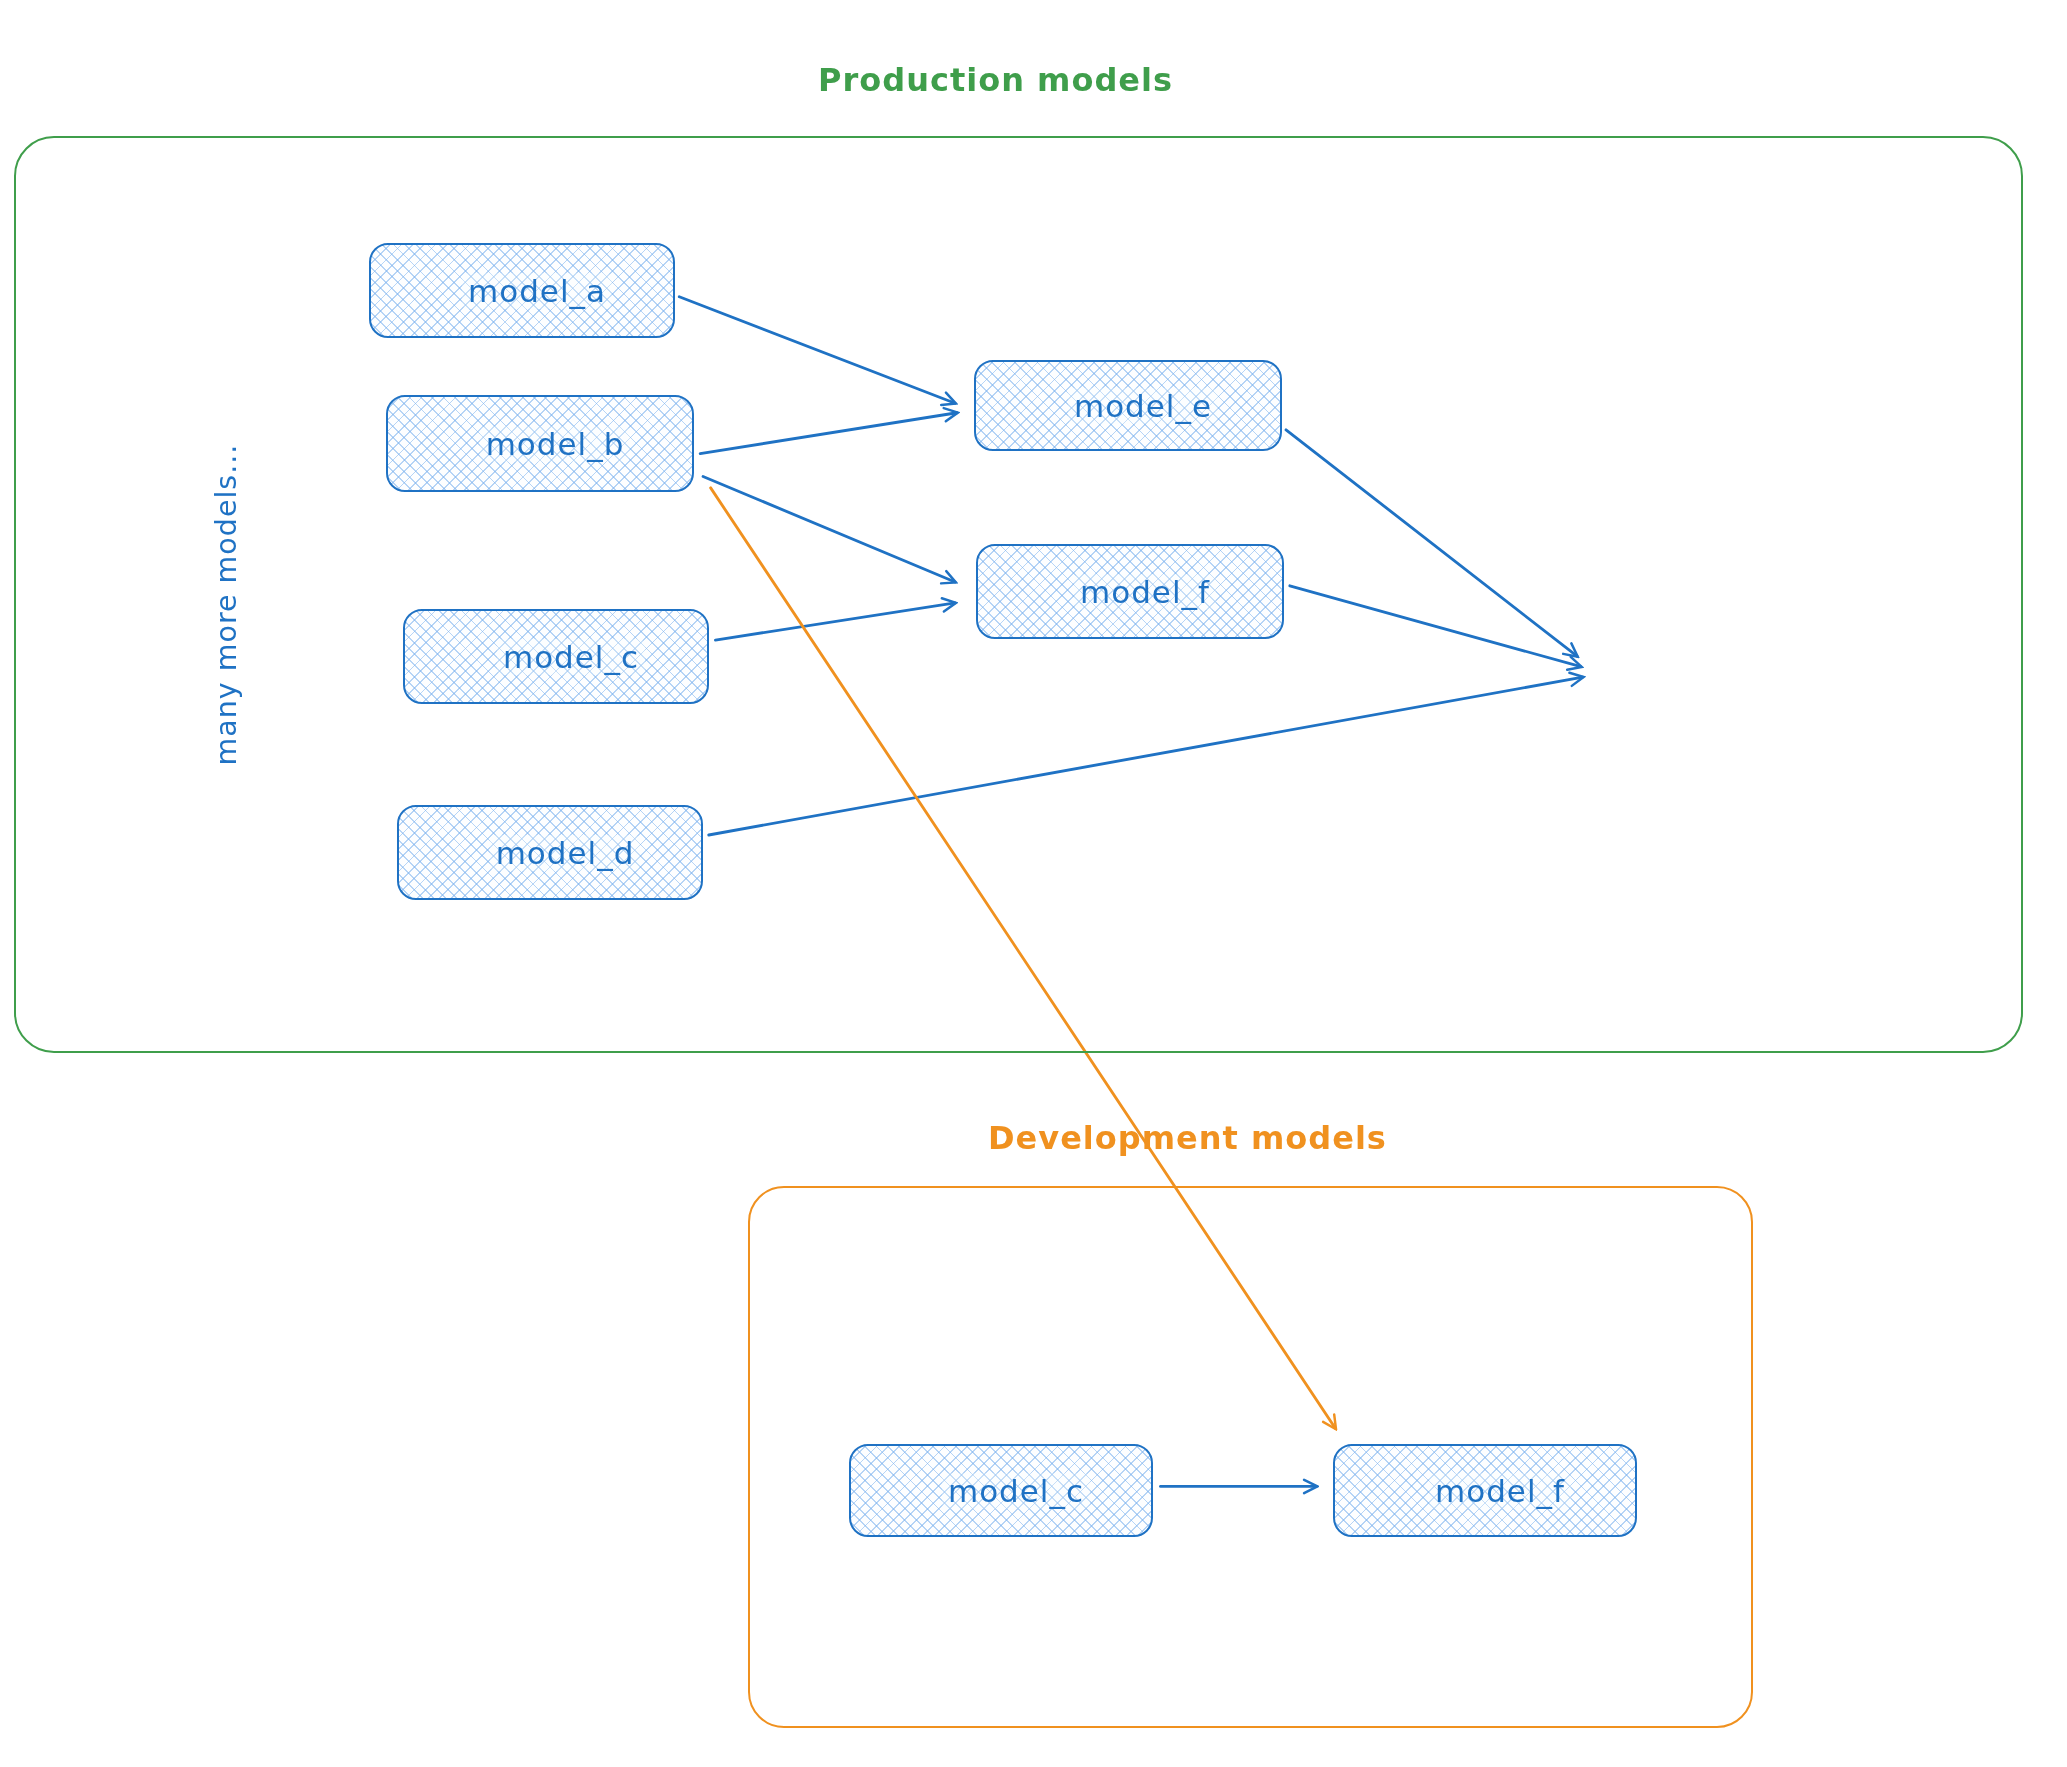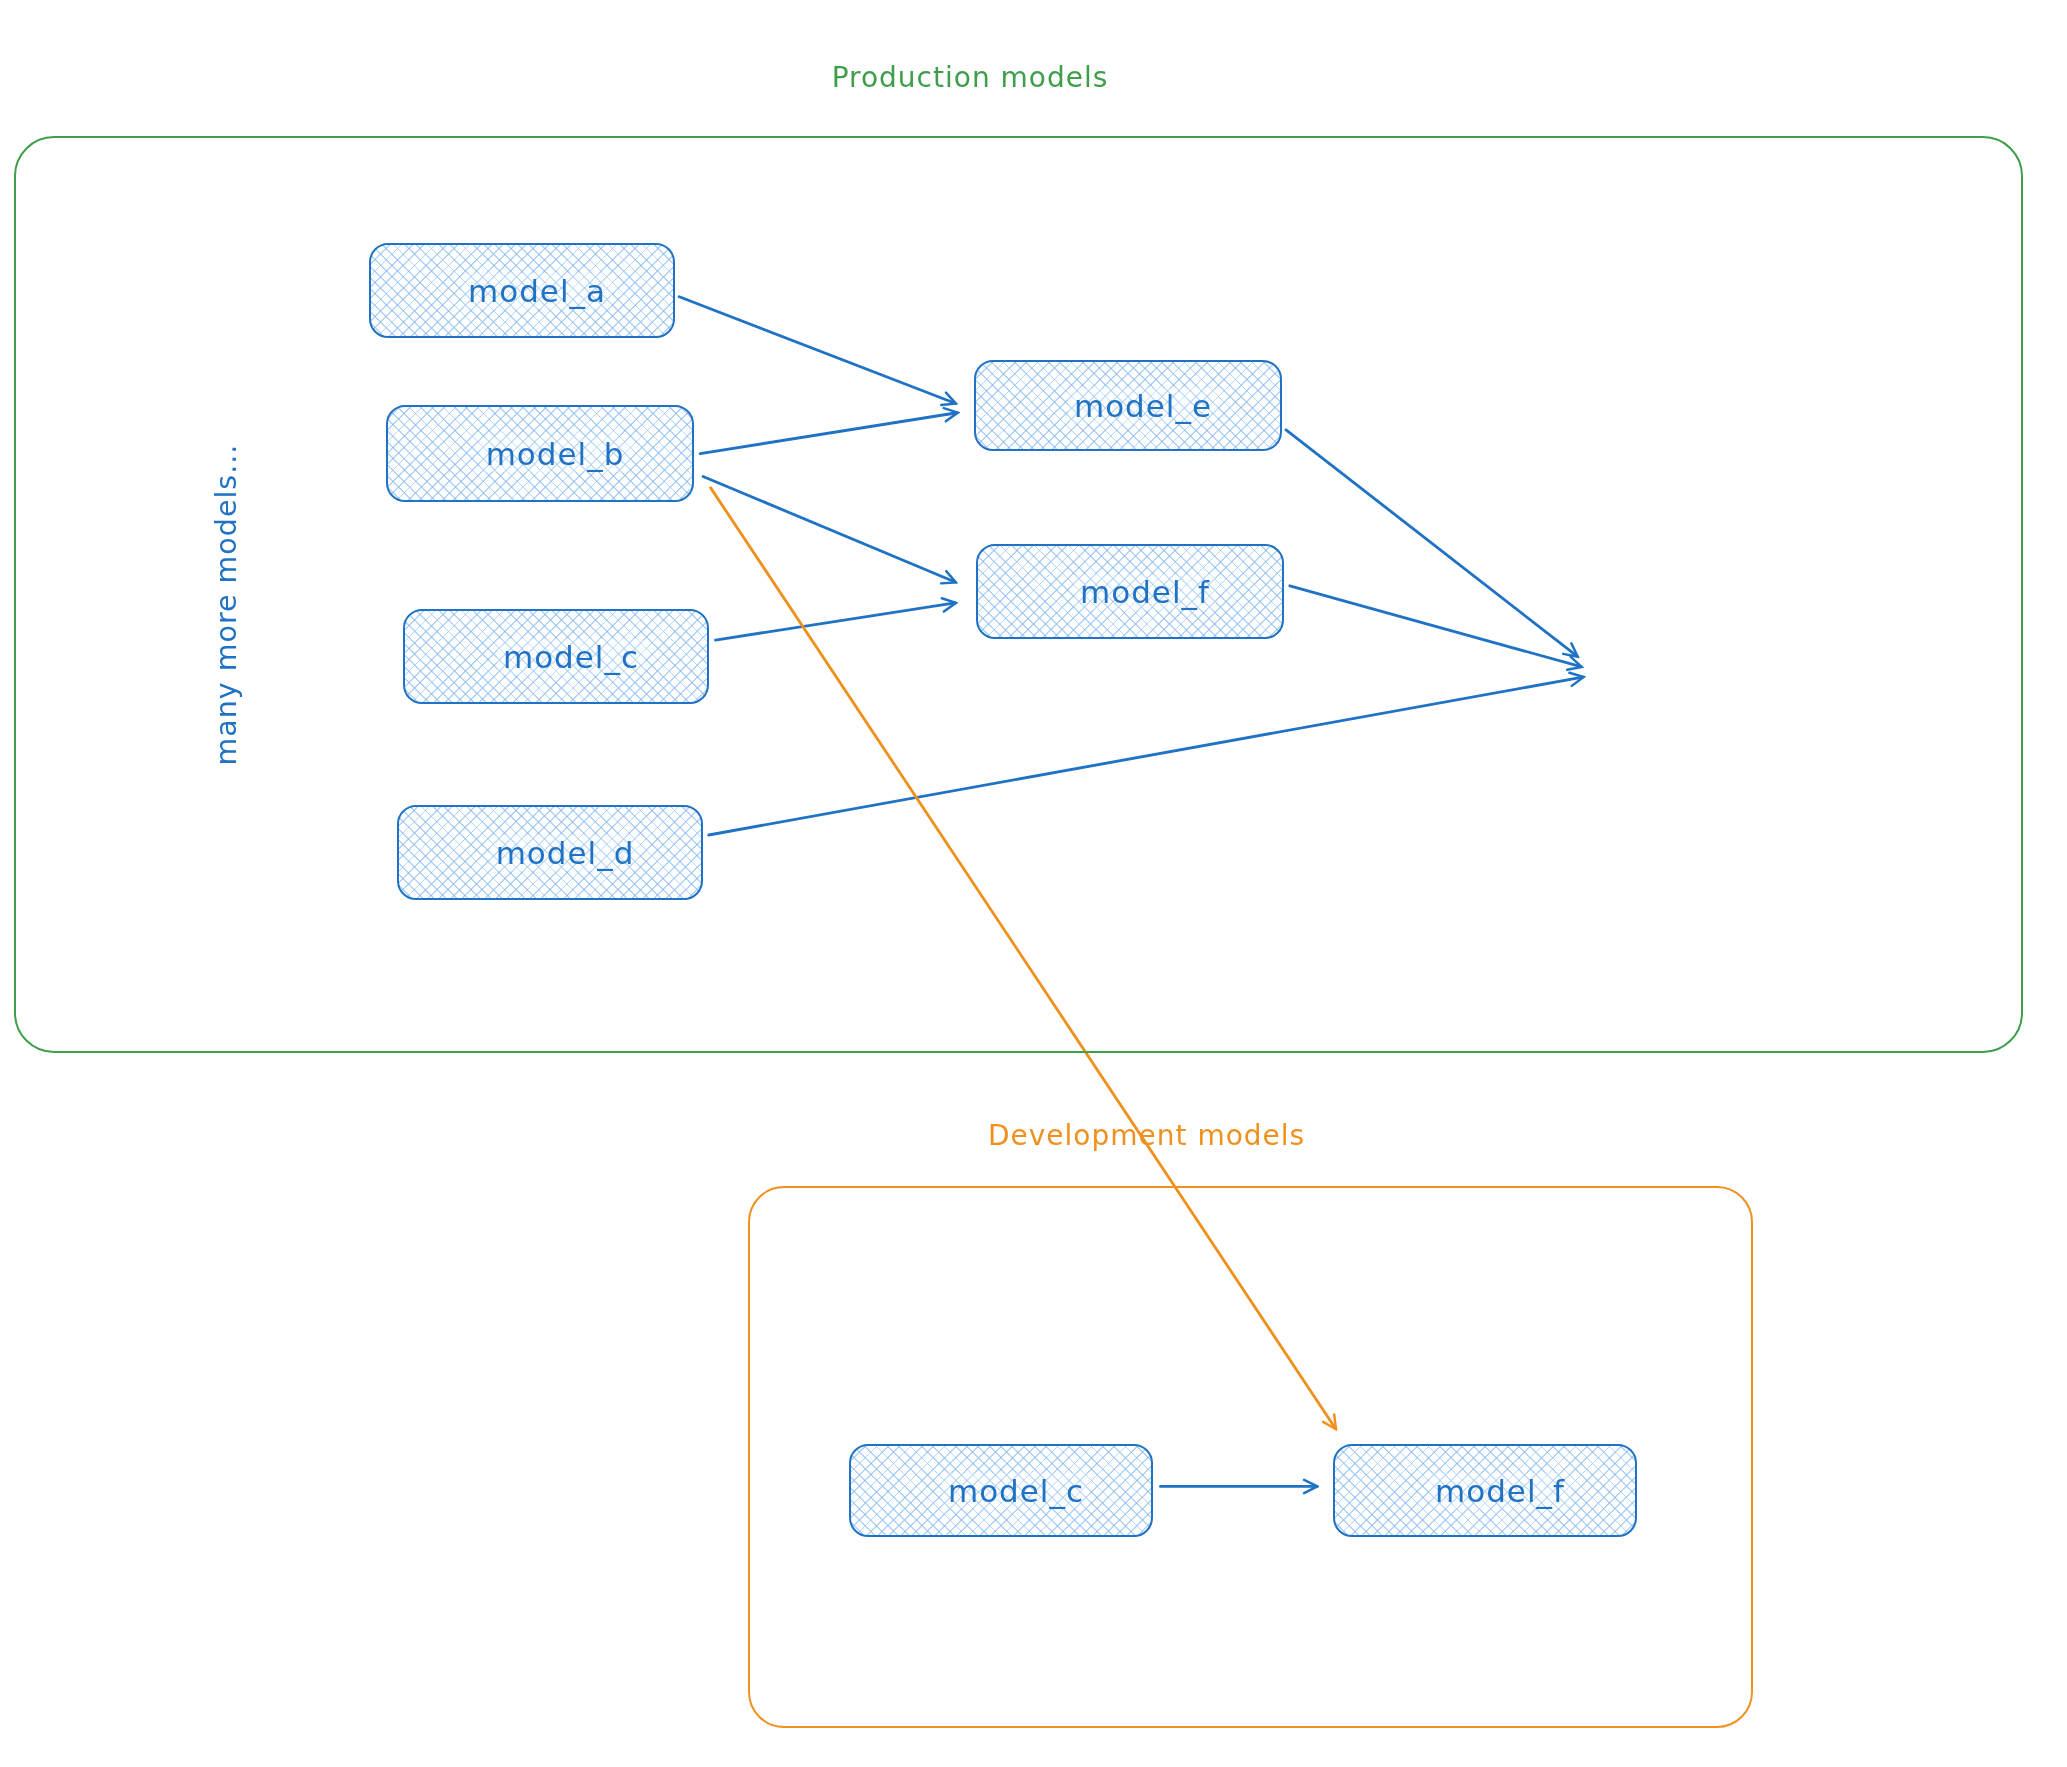--- a/index.html
+++ b/index.html
@@ -14,22 +14,22 @@
   .group-box{position:absolute;background:transparent;}
   .prod-box{
     left:14.3px;top:136px;width:2005px;height:913px;
     border:2.4px solid var(--green);border-radius:40px;
   }
   .dev-box{
     left:748px;top:1186px;width:1001px;height:538px;
     border:2.4px solid var(--orange);border-radius:36px;
   }
   .group-title{
-    position:absolute;font-size:28px;letter-spacing:1px;
-    white-space:nowrap;text-align:center;font-weight:400;
+    position:absolute;font-size:32px;letter-spacing:1px;
+    white-space:nowrap;text-align:center;font-weight:700;
   }
   .prod-title{left:818px;top:61px;width:304px;color:var(--green);}
   .dev-title{left:988px;top:1119px;width:304px;color:var(--orange);}
   
   .node{
     position:absolute;
     border:2.9px solid var(--blue);border-radius:19px;
     display:flex;align-items:center;justify-content:center;
     background-color:#fdfeff;
     background-image:
@@ -37,21 +37,21 @@
       repeating-linear-gradient(-45deg, rgba(124,178,238,0.55) 0px, rgba(124,178,238,0.55) 1.3px, transparent 1.3px, transparent 8px);
     box-sizing:border-box;
     padding-left:30px;
   }
   .node .label{
     color:var(--blue);font-size:31px;letter-spacing:1px;font-weight:500;
     background:rgba(253,254,255,0.25);padding:0 5.7px;border-radius:5.7px;
     white-space:nowrap;
   }
   .n-a{left:369px;top:243px;width:306px;height:95px;}
-  .n-b{left:386px;top:405px;width:308px;height:97px;}
+  .n-b{left:386px;top:395px;width:308px;height:97px;}
   .n-c{left:403px;top:609px;width:306px;height:95px;}
   .n-d{left:397px;top:805px;width:306px;height:95px;}
   .n-e{left:974px;top:360px;width:308px;height:91px;}
   .n-f{left:976px;top:544px;width:308px;height:95px;}
   .n-g{left:1598px;top:630px;width:306px;height:93px;}
   .n-dev-c{left:849px;top:1444px;width:304px;height:93px;}
   .n-dev-f{left:1333px;top:1444px;width:304px;height:93px;}
   
   .side-note{
     position:absolute;left:86px;top:604px;width:285px;height:38px;

